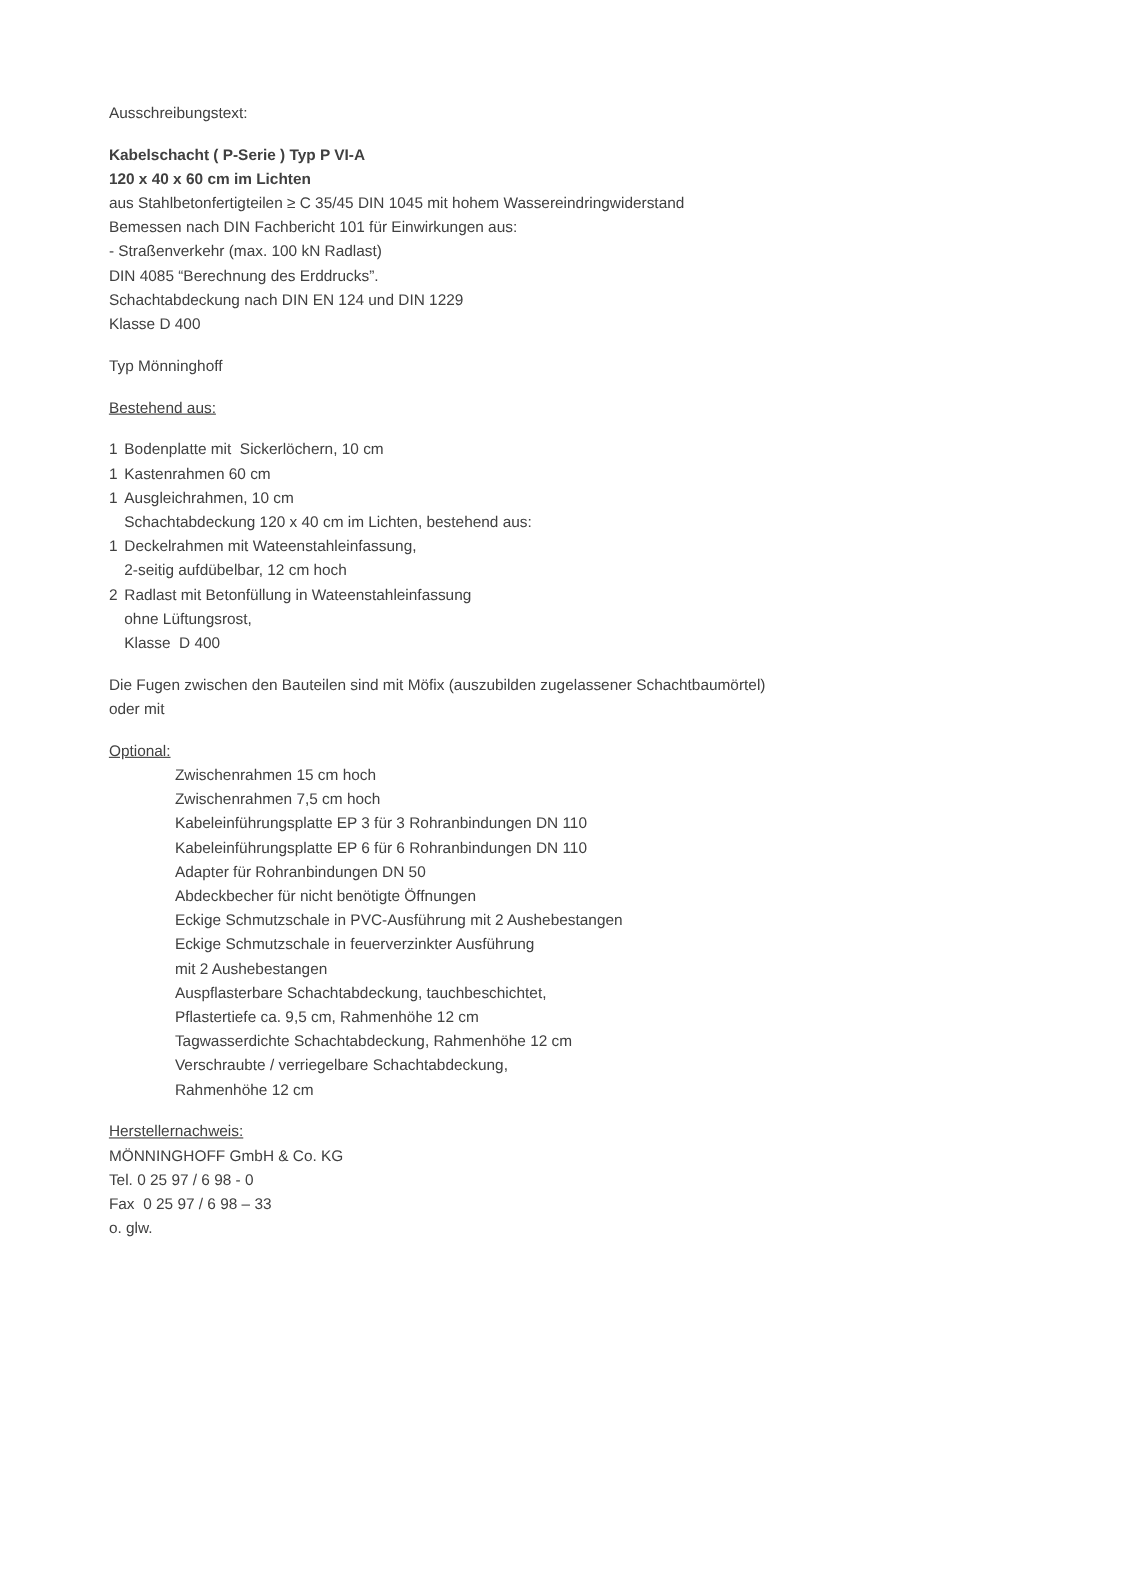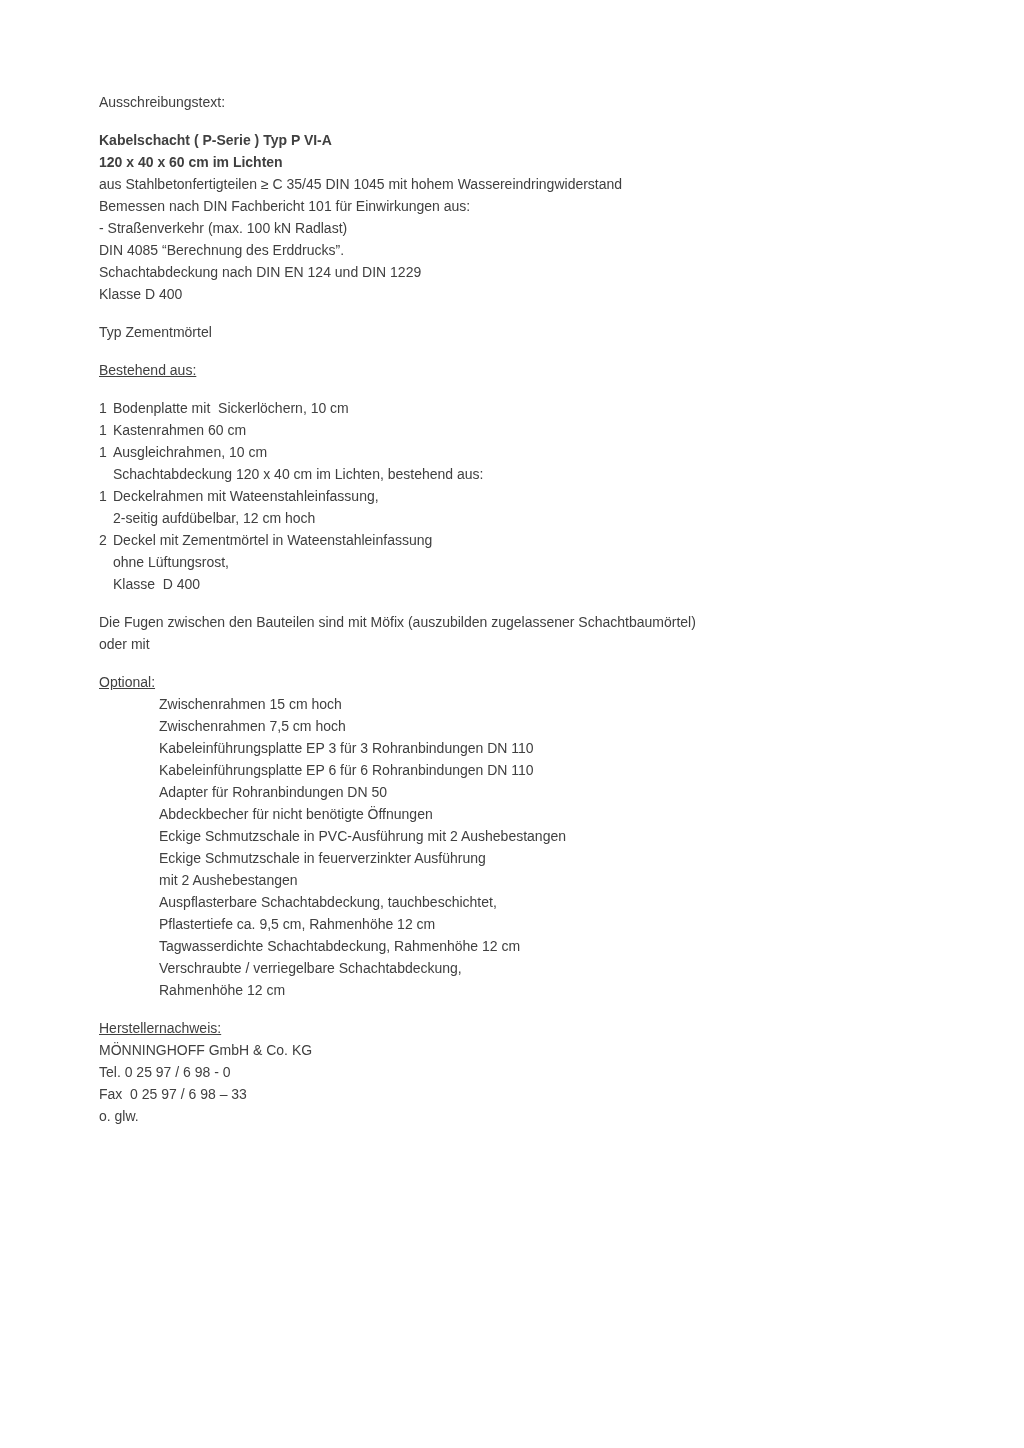--- a/index.html
+++ b/index.html
@@ -44,21 +44,21 @@
     <div class="line bold">120 x 40 x 60 cm im Lichten</div>
     <div class="line">aus Stahlbetonfertigteilen ≥ C 35/45 DIN 1045 mit hohem Wassereindringwiderstand</div>
     <div class="line">Bemessen nach DIN Fachbericht 101 für Einwirkungen aus:</div>
     <div class="line">- Straßenverkehr (max. 100 kN Radlast)</div>
     <div class="line">DIN 4085 “Berechnung des Erddrucks”.</div>
     <div class="line">Schachtabdeckung nach DIN EN 124 und DIN 1229</div>
     <div class="line">Klasse D 400</div>
   </div>
 
   <div class="block">
-    <div class="line">Typ Zementmörtel</div>
+    <div class="line">Typ Mönninghoff</div>
   </div>
 
   <div class="block">
     <div class="line underline">Bestehend aus:</div>
   </div>
 
   <div class="block">
     <div class="cline">
       <span class="qty">1</span>
       <span class="ctext">Bodenplatte mit  Sickerlöchern, 10 cm</span>
@@ -78,21 +78,21 @@
     <div class="cline">
       <span class="qty">1</span>
       <span class="ctext">Deckelrahmen mit Wateenstahleinfassung,</span>
     </div>
     <div class="cline">
       <span class="qty"></span>
       <span class="ctext">2-seitig aufdübelbar, 12 cm hoch</span>
     </div>
     <div class="cline">
       <span class="qty">2</span>
-      <span class="ctext">Deckel mit Zementmörtel in Wateenstahleinfassung</span>
+      <span class="ctext">Radlast mit Betonfüllung in Wateenstahleinfassung</span>
     </div>
     <div class="cline">
       <span class="qty"></span>
       <span class="ctext">ohne Lüftungsrost,</span>
     </div>
     <div class="cline">
       <span class="qty"></span>
       <span class="ctext">Klasse  D 400</span>
     </div>
   </div>

